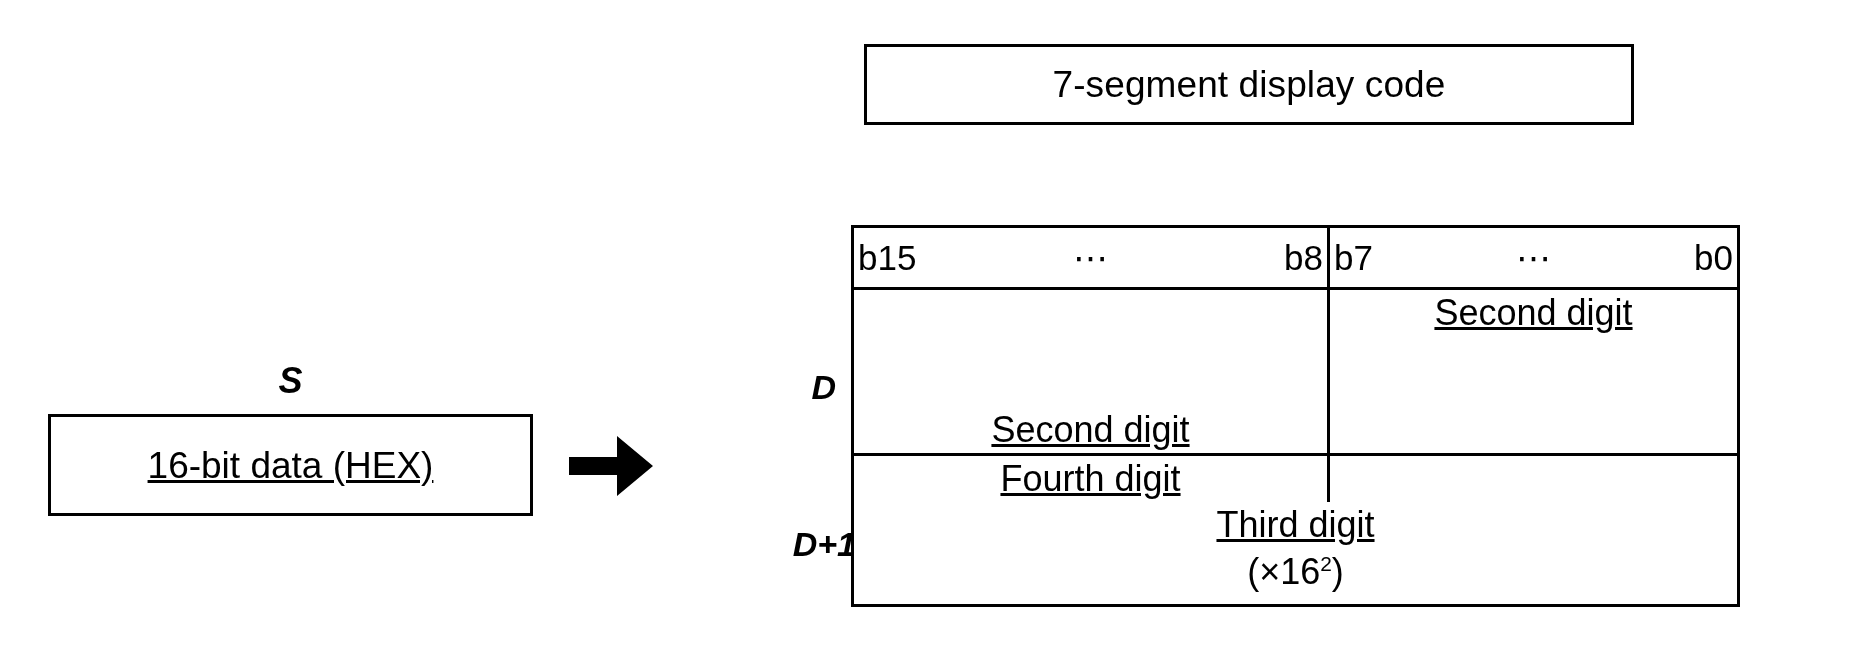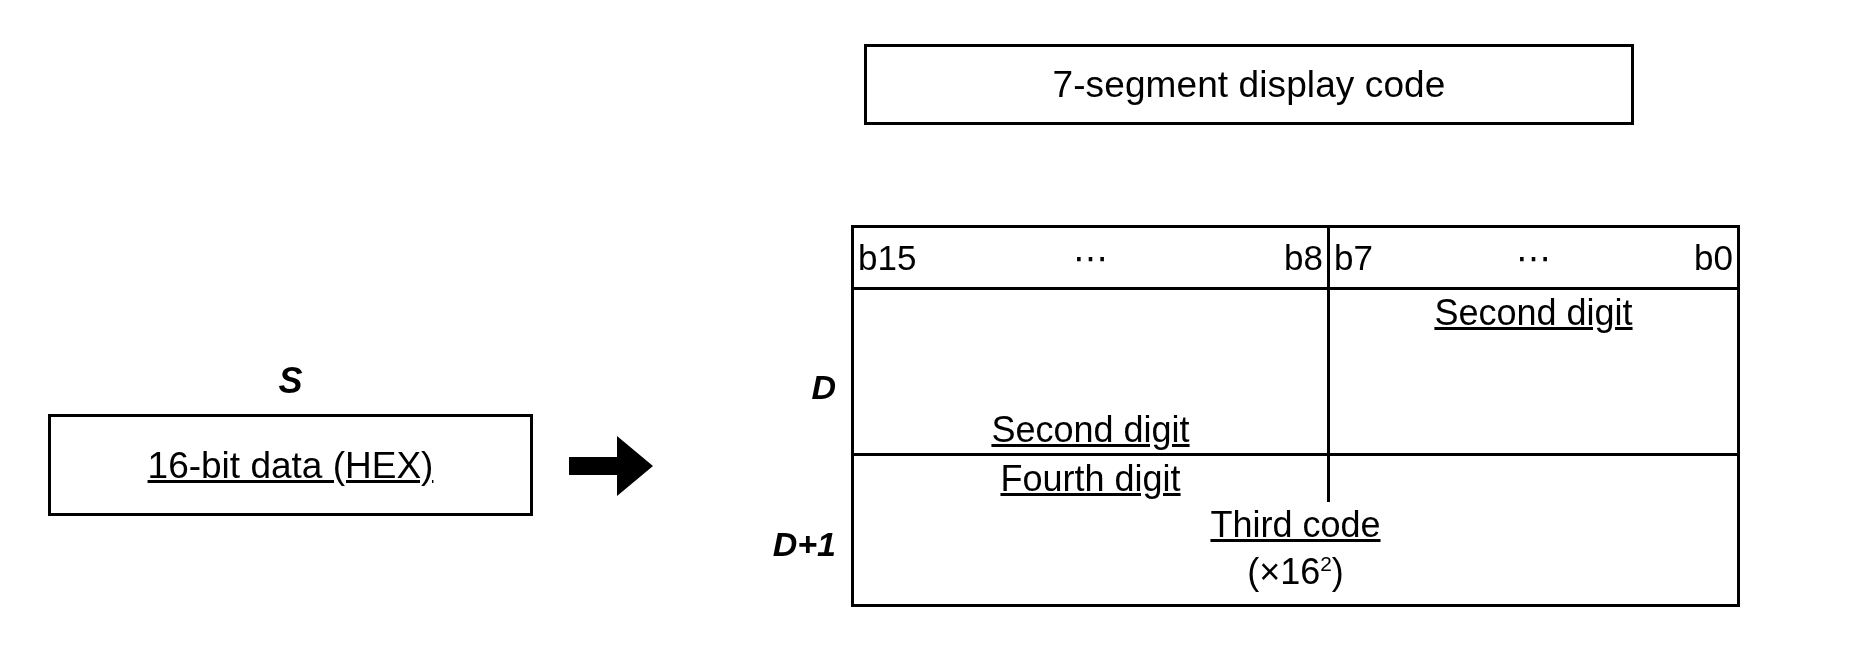--- a/index.html
+++ b/index.html
@@ -83,21 +83,21 @@
   
   .reg-label {
     font-size: 34px;
     font-weight: bold;
     font-style: italic;
     text-align: right;
     line-height: 1;
     white-space: nowrap;
   }
   #reg-label-d   { left: 640px; top: 370px;  width: 196px; }
-  #reg-label-d1  { left: 640px; top: 527px;  width: 196px; }
+  #reg-label-d1  { left: 660px; top: 527px;  width: 196px; }
 
   
   #dest-table {
     left: 851px;
     top: 225px;
     width: 889px;
     height: 382px;
     border: 3px solid #000000;
     display: flex;
     flex-direction: column;
@@ -223,20 +223,20 @@
     </div>
 
     <div id="row-d1" class="table-row">
       <div class="cell-hi">
         <div class="digit-cell">
           <span class="digit-name">Fourth digit</span>
         </div>
       </div>
       <div class="cell-lo">
         <div class="digit-cell">
-          <span class="digit-name">Third code</span>
+          <span class="digit-name">Third digit</span>
           <span class="digit-weight"><span>(×16</span><sup>2</sup><span>)</span></span>
         </div>
       </div>
     </div>
 
   </div>
 </div>
 
 </body></html>

